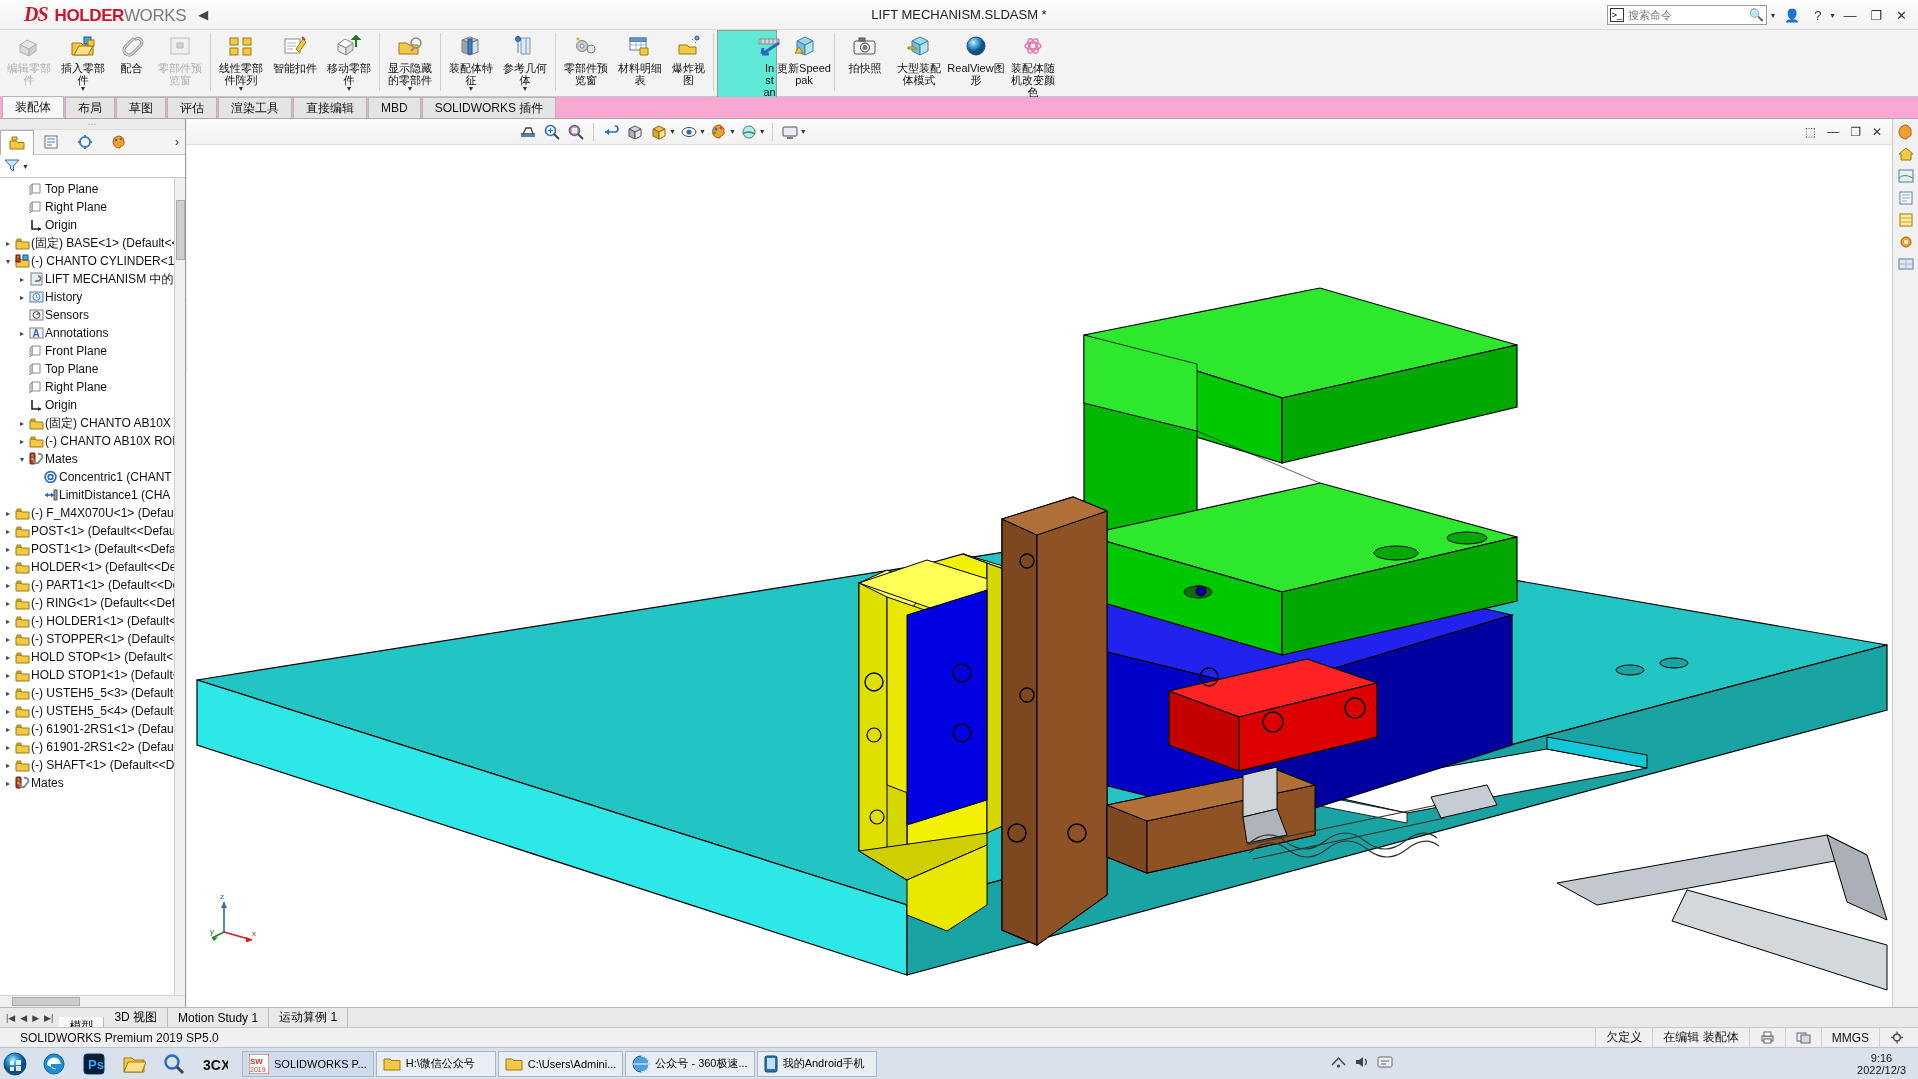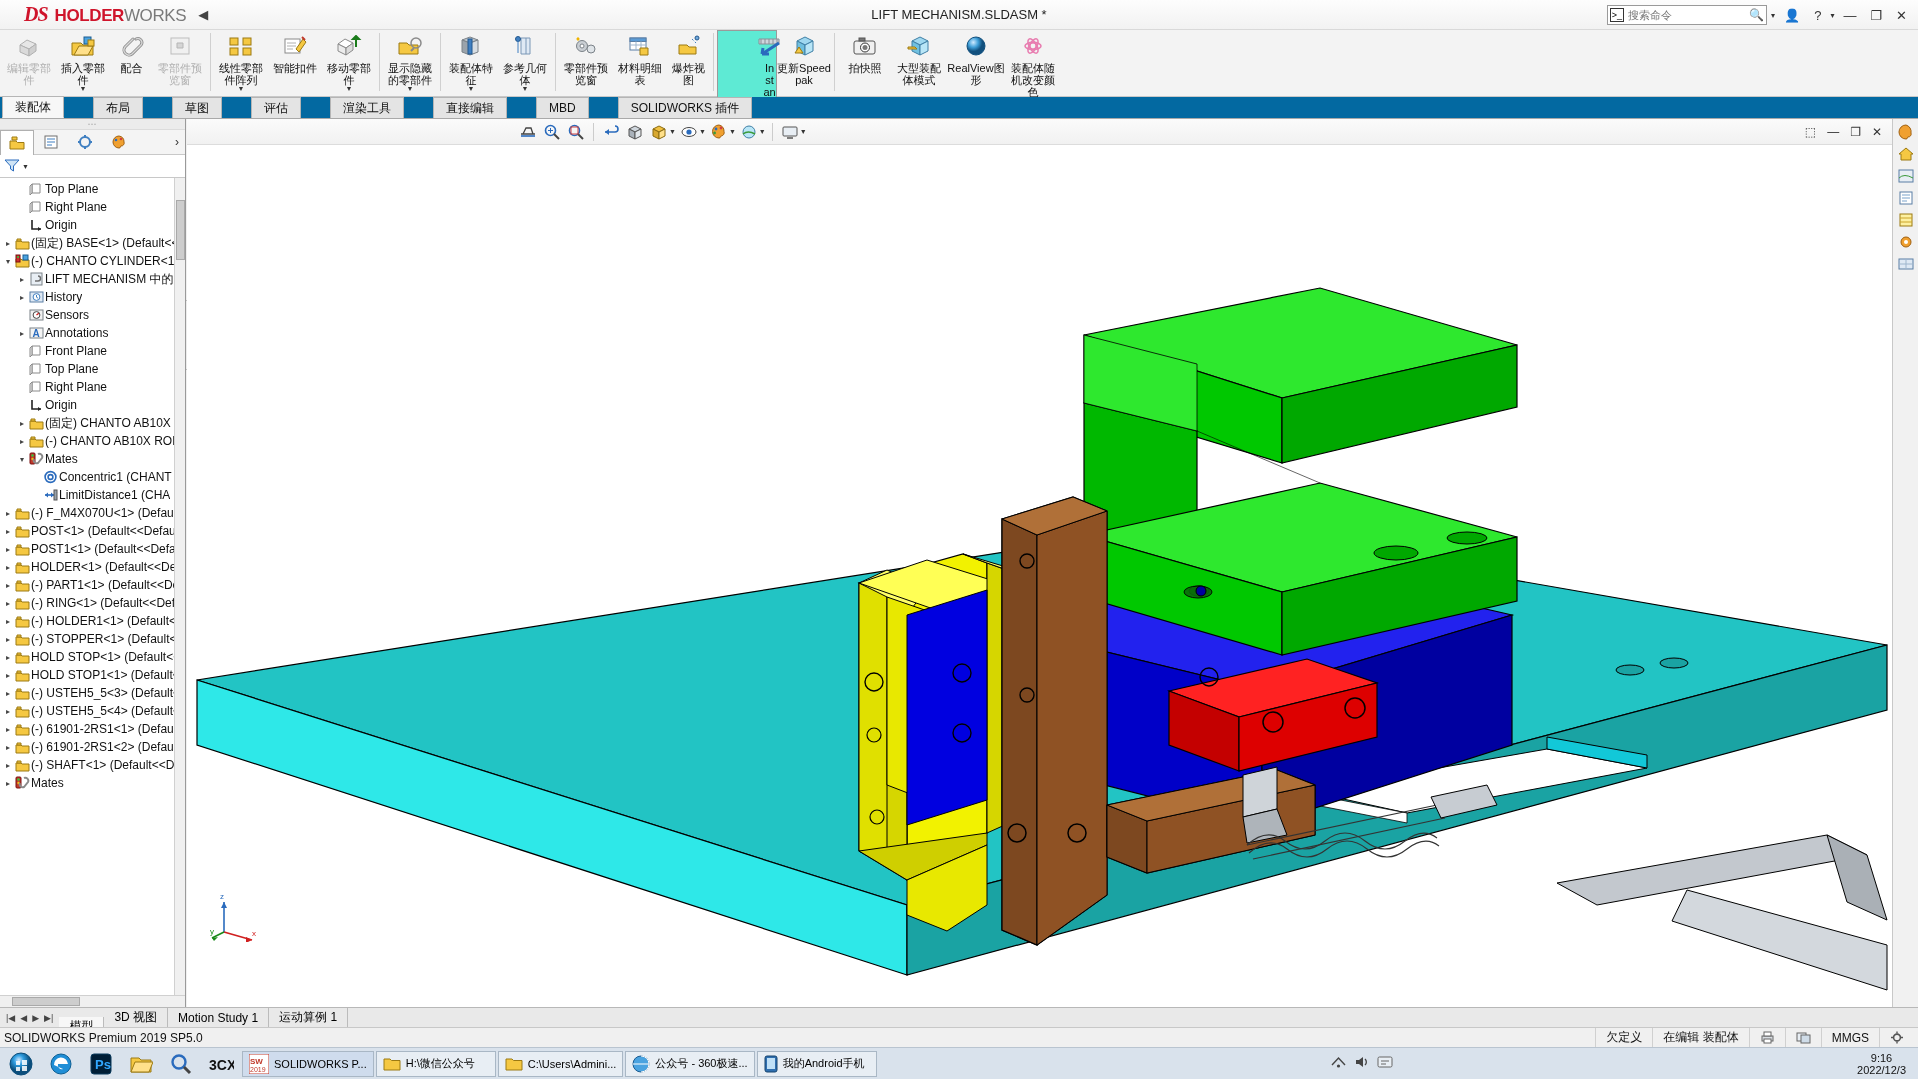--- a/index.html
+++ b/index.html
@@ -71,22 +71,22 @@
   .rbtn .ic { height:26px; display:flex; align-items:center; justify-content:center; }
   .rbtn .lbl {
     font-size:11px; line-height:12px; color:#111; margin-top:2px; word-break:break-all;
   }
   .rbtn.disabled .lbl { color:#b0b0b0; }
   .rbtn .drop { font-size:7px; color:#333; line-height:6px; }
 
   
   .tabstrip {
     position:absolute; top:97px; left:0; width:1918px; height:22px;
-    background:#0369a1; border-bottom:1px solid #a9a9a9;
-    display:flex; align-items:flex-end; padding-left:2px;gap:28px;
+    background:#f9a8d4; border-bottom:1px solid #a9a9a9;
+    display:flex; align-items:flex-end; padding-left:2px;
   }
   .tab {
     height:21px; padding:0 12px; display:flex; align-items:center;
     font-size:12px; background:#e4e4e4; border:1px solid #b5b5b5;
     border-bottom:none; margin-right:1px; cursor:default; color:#111;
   }
   .tab.sel { background:#f7f7f7; border-bottom:1px solid #f7f7f7; height:22px;}
 
   
   .leftpanel {
@@ -171,32 +171,32 @@
   .navarrows span { font-size:9px; color:#444; padding:0 2px; }
   .btab {
     height:19px; padding:0 10px; display:flex; align-items:center; font-size:12px;
     border-right:1px solid #bbb; cursor:default;
   }
   .btab.sel { background:#f7f7f7; font-weight:normal;margin-top:18px; }
 
   .statusbar {
     position:absolute; left:0; bottom:32px; width:1918px; height:20px;
     background:#f0f0f0; border-top:1px solid #c8c8c8;
-    display:flex; align-items:center; font-size:12px; padding-left:4px; color:#111;
+    display:flex; align-items:center; font-size:12px; padding-left:20px; color:#111;
   }
   .st-right { margin-left:auto; display:flex; align-items:center; gap:0; padding-right:4px;}
   .st-cell { padding:0 10px; border-left:1px solid #d0d0d0; height:20px; display:flex; align-items:center;}
 
   
   .taskbar {
     position:absolute; left:0; bottom:0; width:1918px; height:32px;
     background:#d9e2ec; border-top:1px solid #b9c4d0;
     display:flex; align-items:center; gap:2px; padding-left:2px;
   }
-  .tkicon { width:38px; height:30px; display:flex; align-items:center; justify-content:center; cursor:default;}
+  .tkicon { width:38px; height:30px; display:flex; align-items:center; cursor:default;}
   .tkitem {
     height:26px; min-width:120px; max-width:132px; display:flex; align-items:center; gap:5px;
     padding:0 6px; background:#e8eef4; border:1px solid #a9b7c5; font-size:11px;
     white-space:nowrap; overflow:hidden; cursor:default;
   }
   .tkitem.act { background:#cfdced; }
   .tkclock {
     margin-left:auto; display:flex; flex-direction:column; align-items:center;
     justify-content:center; font-size:11px; line-height:12px; padding-right:12px; color:#111;
   }

